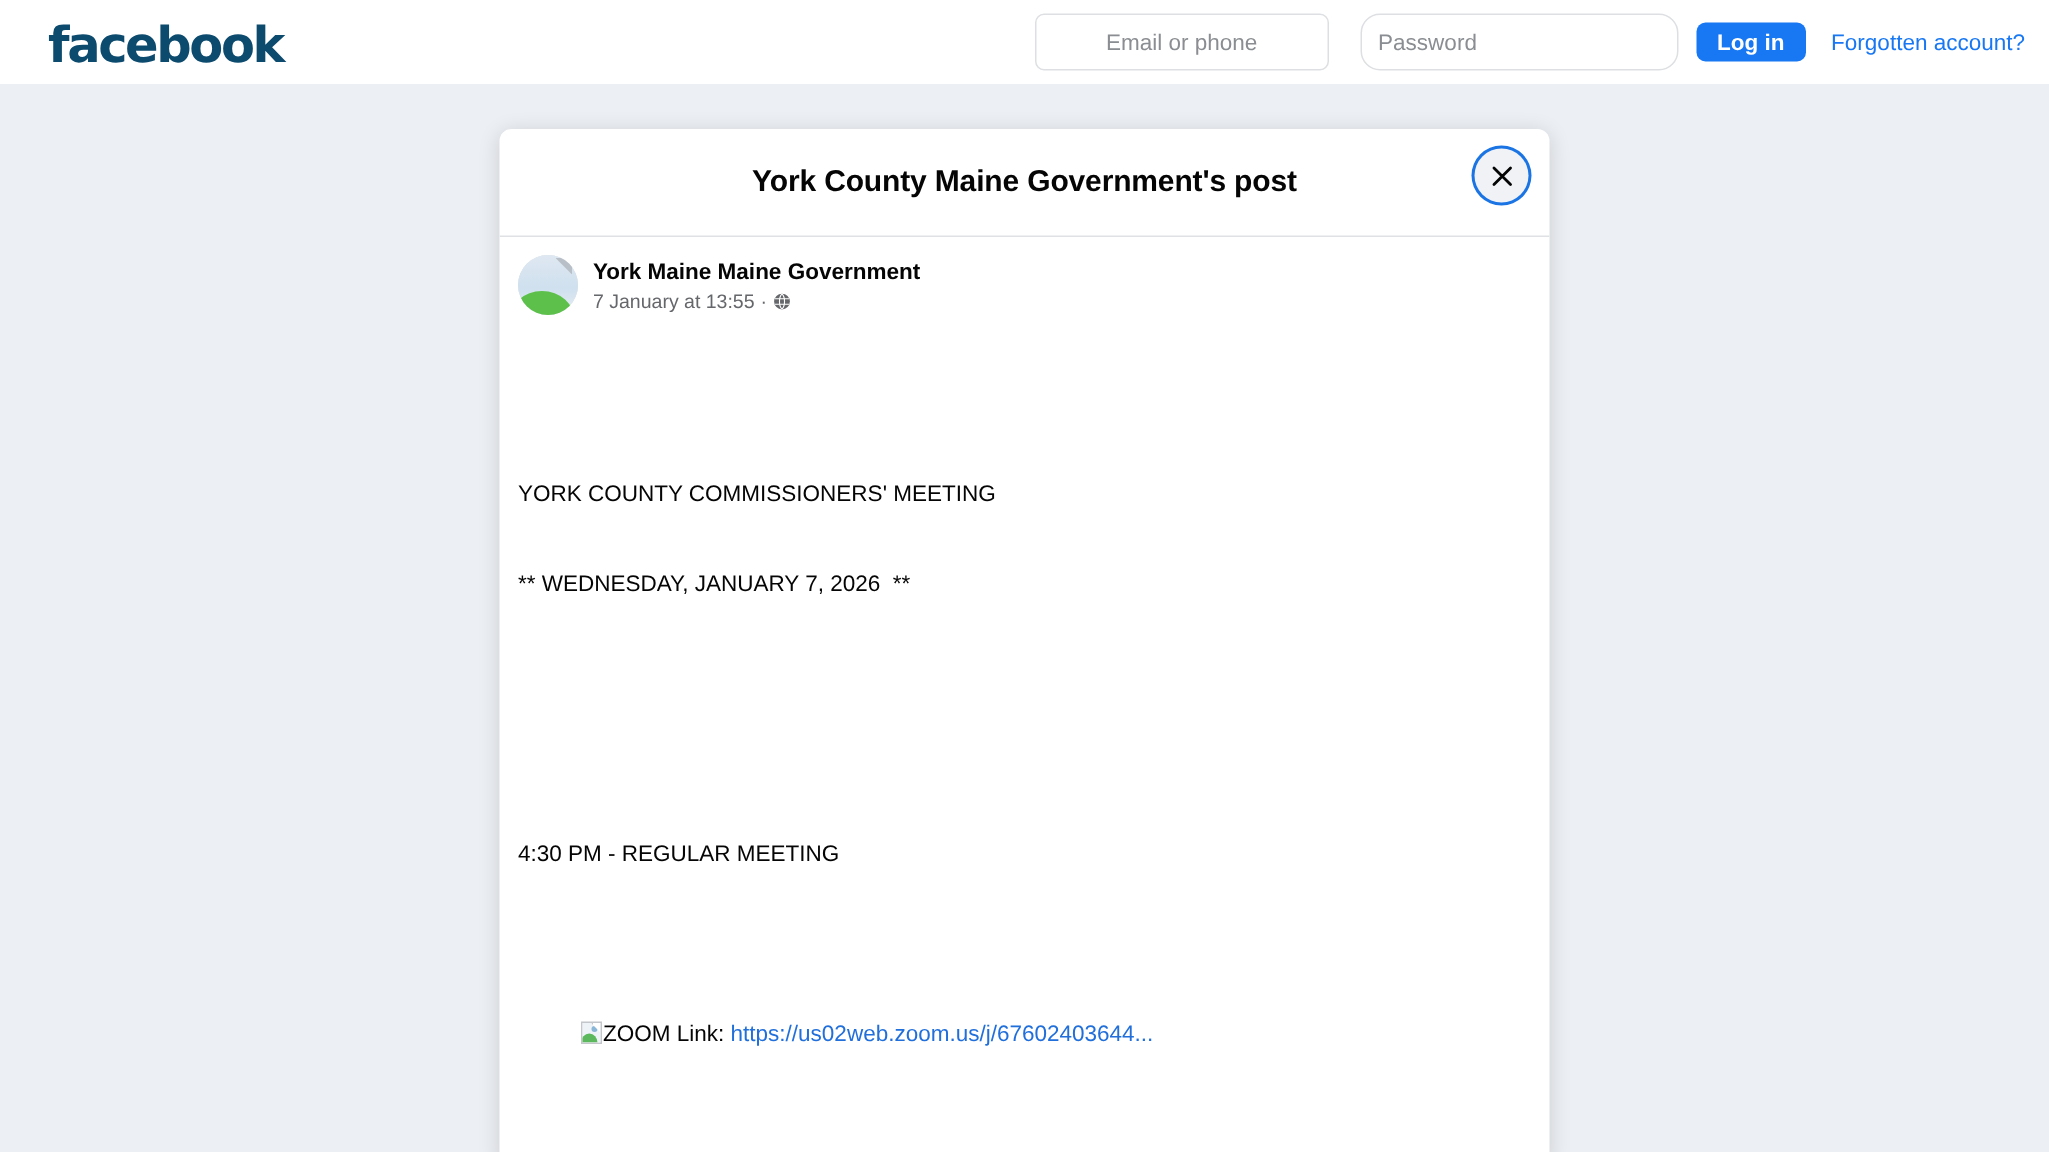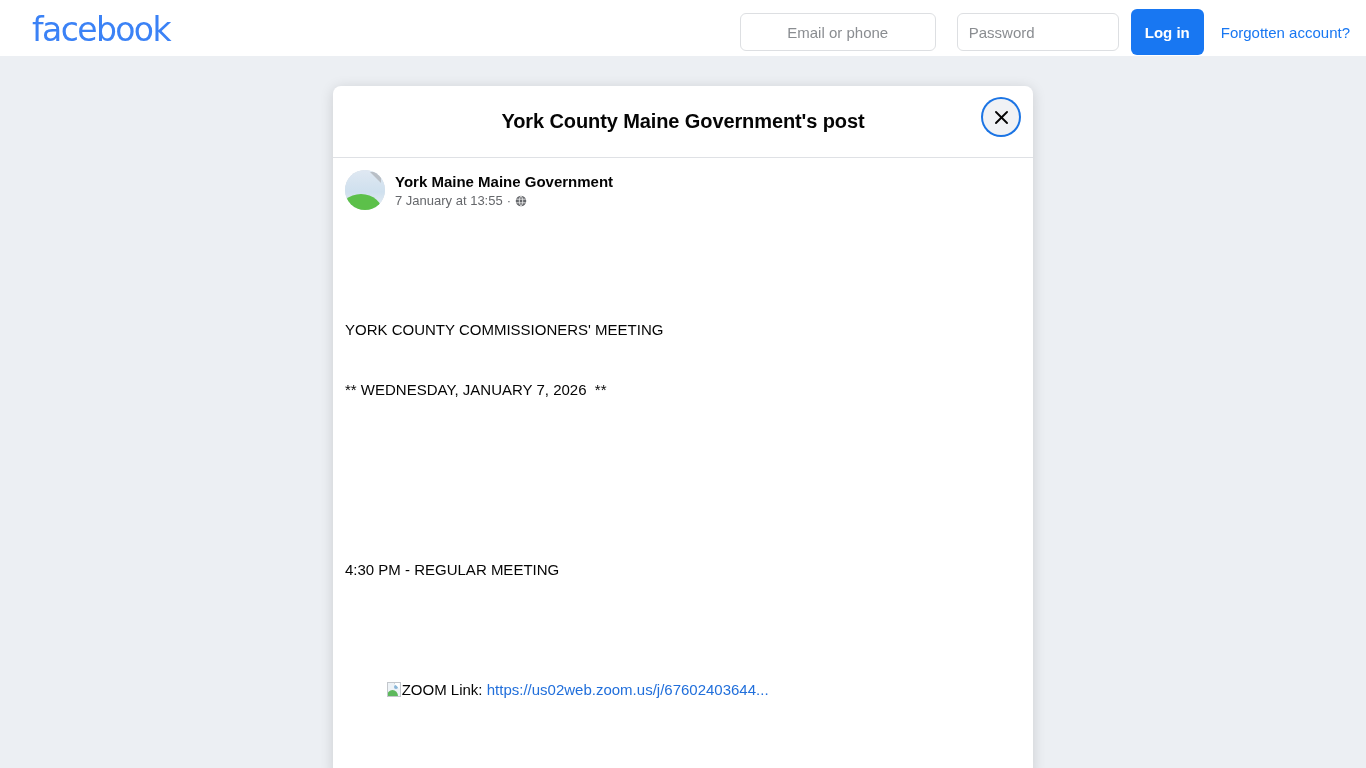--- a/index.html
+++ b/index.html
@@ -19,23 +19,23 @@
     background: #ffffff;
     display: flex;
     align-items: center;
   }
   .fb-logo {
     position: absolute;
     left: 32px;
     top: 13px;
     font-family: "DejaVu Sans", sans-serif;
     font-size: 33px;
-    font-weight: normal;
+    font-weight: bold;
     letter-spacing: -1.6px;
-    color: #3b82f6;
+    color: #0c4a6e;
     line-height: 1;
     cursor: pointer;
     user-select: none;
   }
   .login-group {
     position: absolute;
     right: 16px;
     top: 9px;
     display: flex;
     align-items: center;
@@ -47,23 +47,23 @@
     border-radius: 6px;
     padding: 0 11px;
     font-size: 15px;
     font-family: "Liberation Sans", sans-serif;
     color: #1c1e21;
     background: #fff;
     outline: none;
   }
   .login-field::placeholder { color: #8a8d91; }
   #email-field { width: 196px; margin-right: 21px; text-align: center; }
-  #password-field { width: 162px; margin-right: 12px; }
+  #password-field { width: 212px; margin-right: 12px; border-radius: 13px; }
   .login-btn {
-    height: 46px;
+    height: 26px;
     min-width: 66px;
     padding: 0 14px;
     background: #1877f2;
     color: #fff;
     border: none;
     border-radius: 6px;
     font-size: 15px;
     font-weight: bold;
     font-family: "Liberation Sans", sans-serif;
     cursor: pointer;

